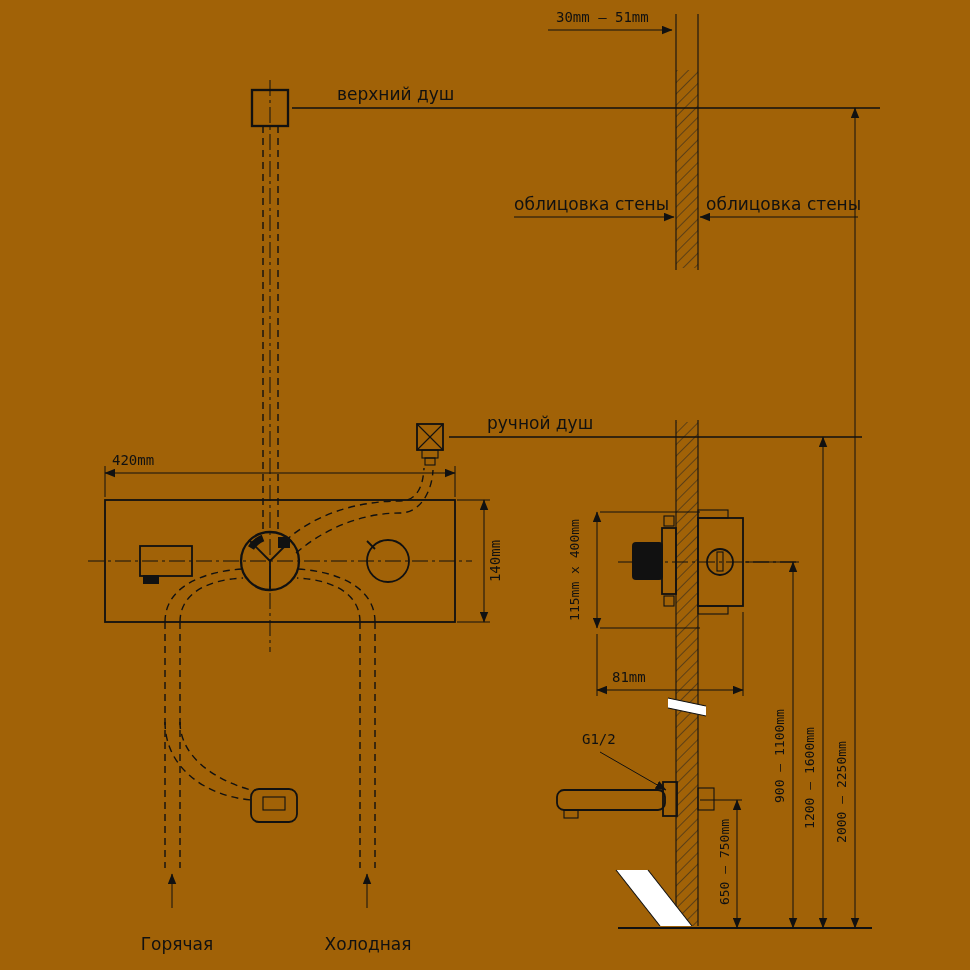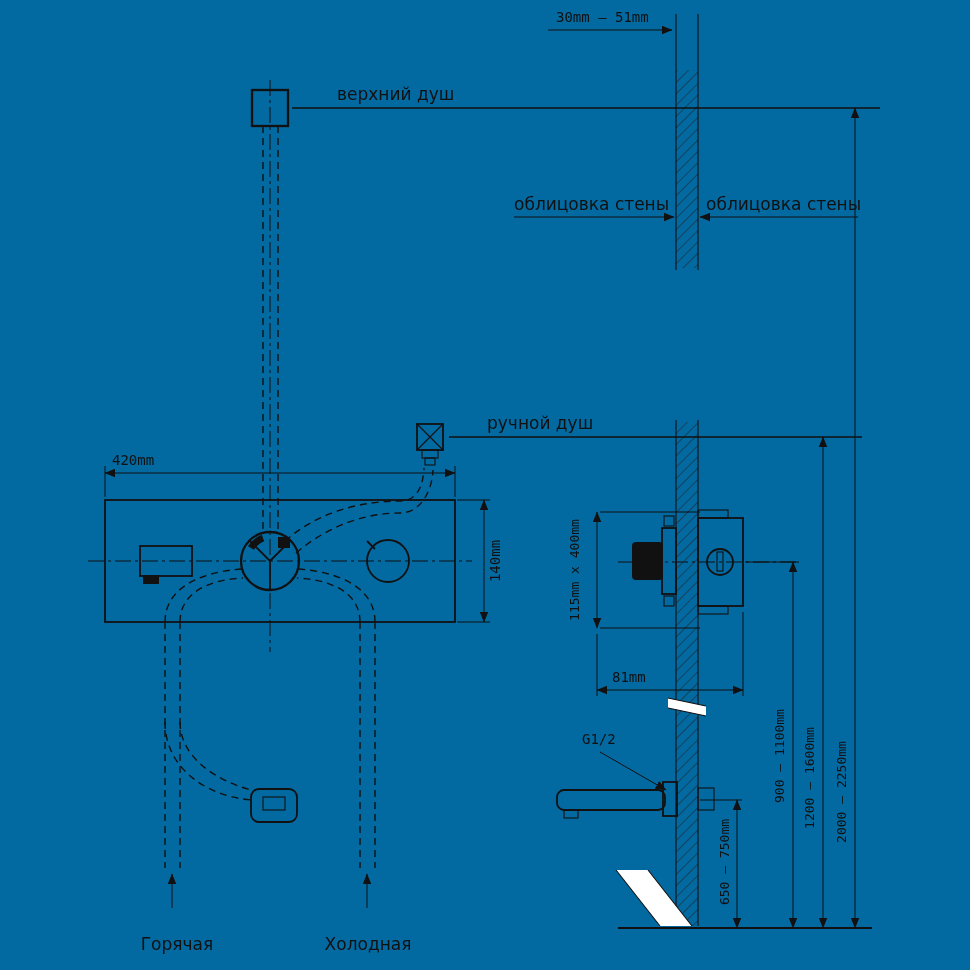--- a/index.html
+++ b/index.html
@@ -1,16 +1,16 @@
 <!DOCTYPE html>
 <html><head>
 <meta charset="utf-8">
 <style>
   html,body{margin:0;padding:0;background:#ffffff;}
-  #stage{position:relative;width:970px;height:970px;background:#0369a1;overflow:hidden;
+  #stage{position:relative;width:970px;height:970px;background:#a16207;overflow:hidden;
          font-family:"DejaVu Sans", sans-serif;}
   svg{display:block;}
   .ru-label{font-family:"DejaVu Sans", sans-serif;font-size:17px;fill:#111;}
   .dim-text{font-family:"DejaVu Sans Mono", monospace;font-size:13px;fill:#111;}
   .dim-text-lg{font-family:"DejaVu Sans Mono", monospace;font-size:14px;fill:#111;}
   .outline{fill:none;stroke:#111;stroke-width:1.8;}
   .thick{fill:none;stroke:#111;stroke-width:2.3;}
   .thin{fill:none;stroke:#111;stroke-width:1.1;}
   .dimline{fill:none;stroke:#111;stroke-width:1;}
   .pipe{fill:none;stroke:#111;stroke-width:1.4;stroke-dasharray:7 5;}

